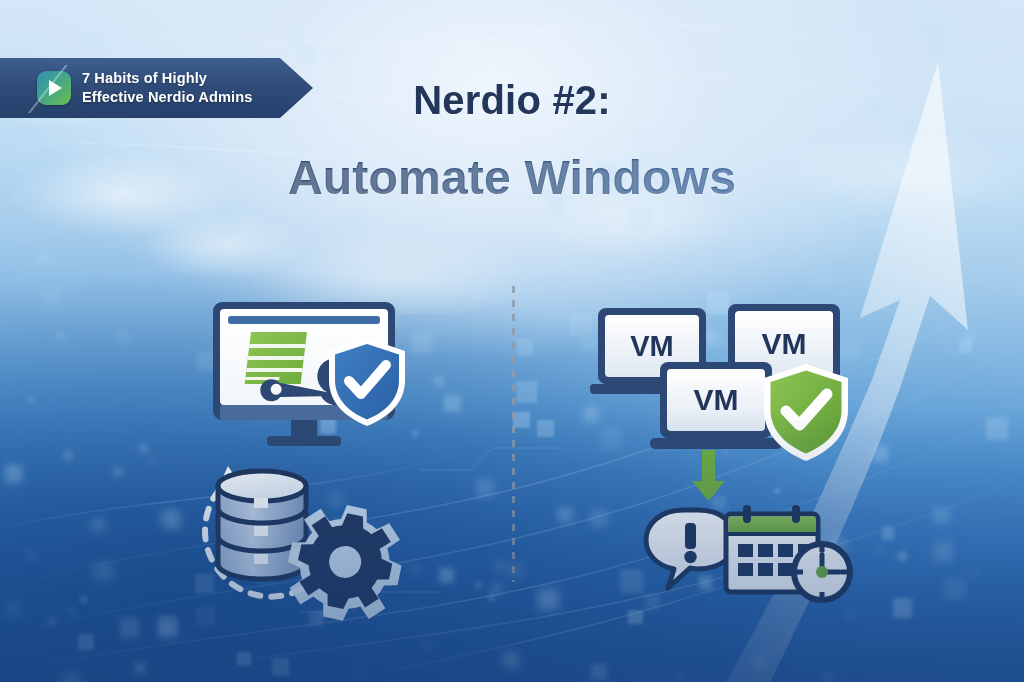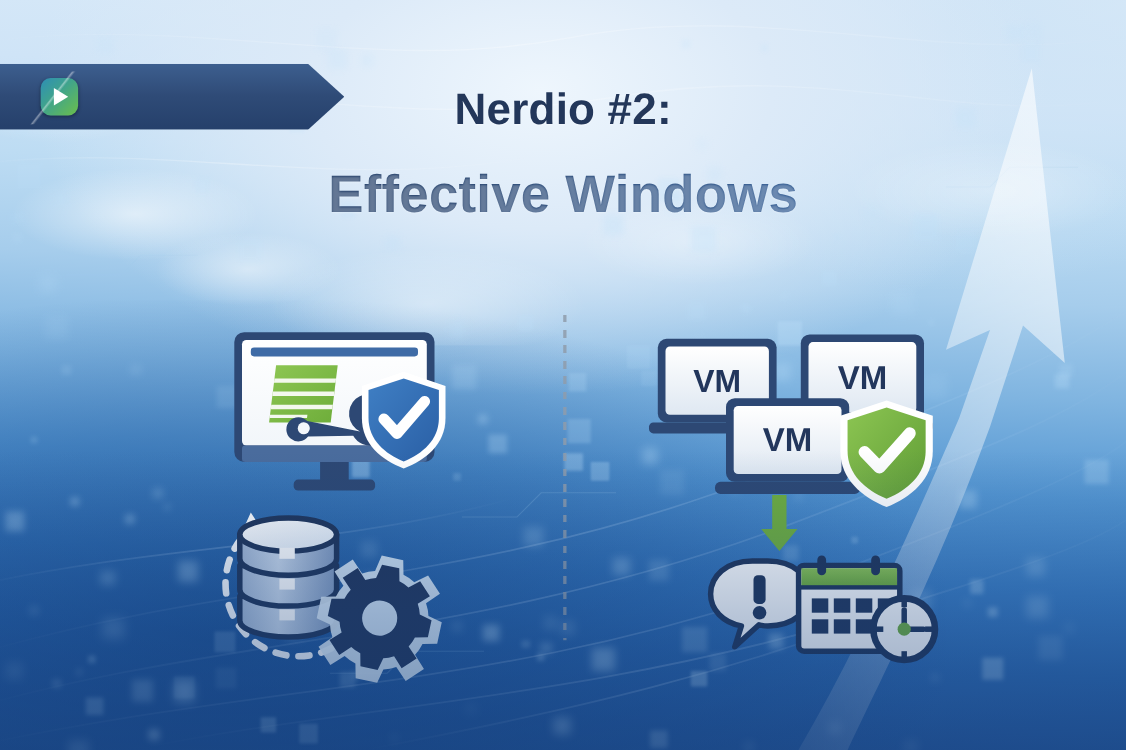--- a/index.html
+++ b/index.html
@@ -317,25 +317,29 @@
       <div class="sq" style="left: 672.396px; top: 333.097px; width: 20.8178px; height: 20.8178px; opacity: 0.52; filter: blur(4.2px);"></div>
       <div class="sq" style="left: 50.0636px; top: 174.767px; width: 10.3495px; height: 10.3495px; opacity: 0.48; filter: blur(3.9px);"></div>
       <div class="sq" style="left: 867.952px; top: 97.9573px; width: 19.375px; height: 19.375px; opacity: 0.38; filter: blur(3.3px);"></div>
     </div>
 
   <div class="banner">
     <div class="banner-logo">
       <div class="slash"></div>
       <div class="play"></div>
     </div>
+    <div class="banner-text">
+      <div>7 Habits of Highly</div>
+      <div>Effective Nerdio Admins</div>
+    </div>
   </div>
 
   <div class="headline">
     <div class="h-kicker">Nerdio #2:</div>
-    <div class="h-line h-l1">Effective Windows</div>
+    <div class="h-line h-l1">Automate Windows</div>
   </div>
 
   <div class="divider"></div>
 
   <div class="icon-monitor">
     <svg width="212" height="152" viewBox="0 0 212 152">
       <defs>
         <linearGradient id="scr" x1="0" y1="0" x2="0" y2="1">
           <stop offset="0%" stop-color="#ffffff"></stop>
             <stop offset="100%" stop-color="#f2f6fa"></stop>

